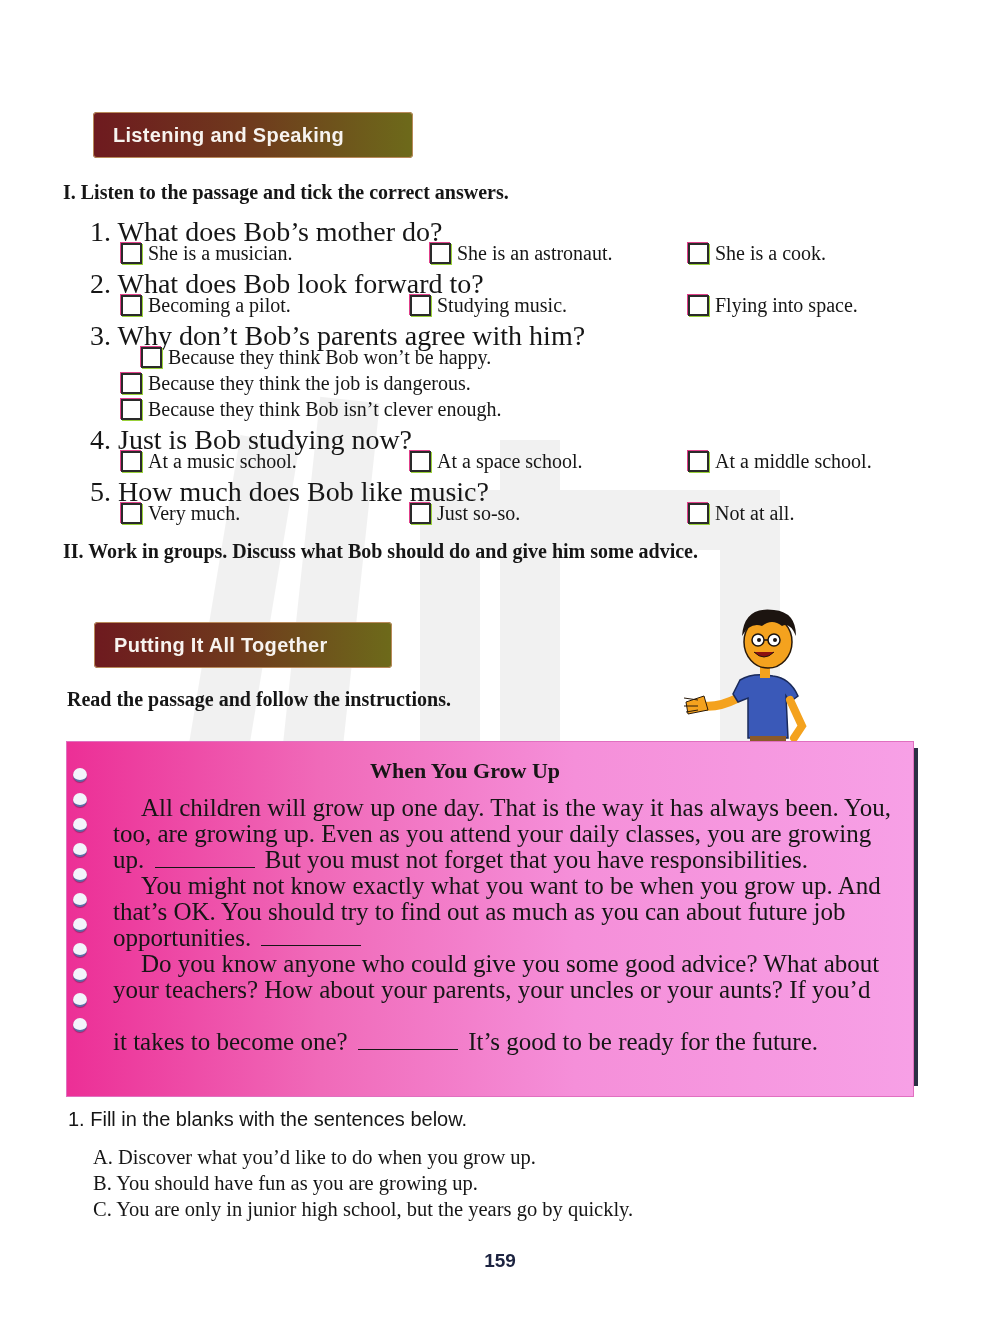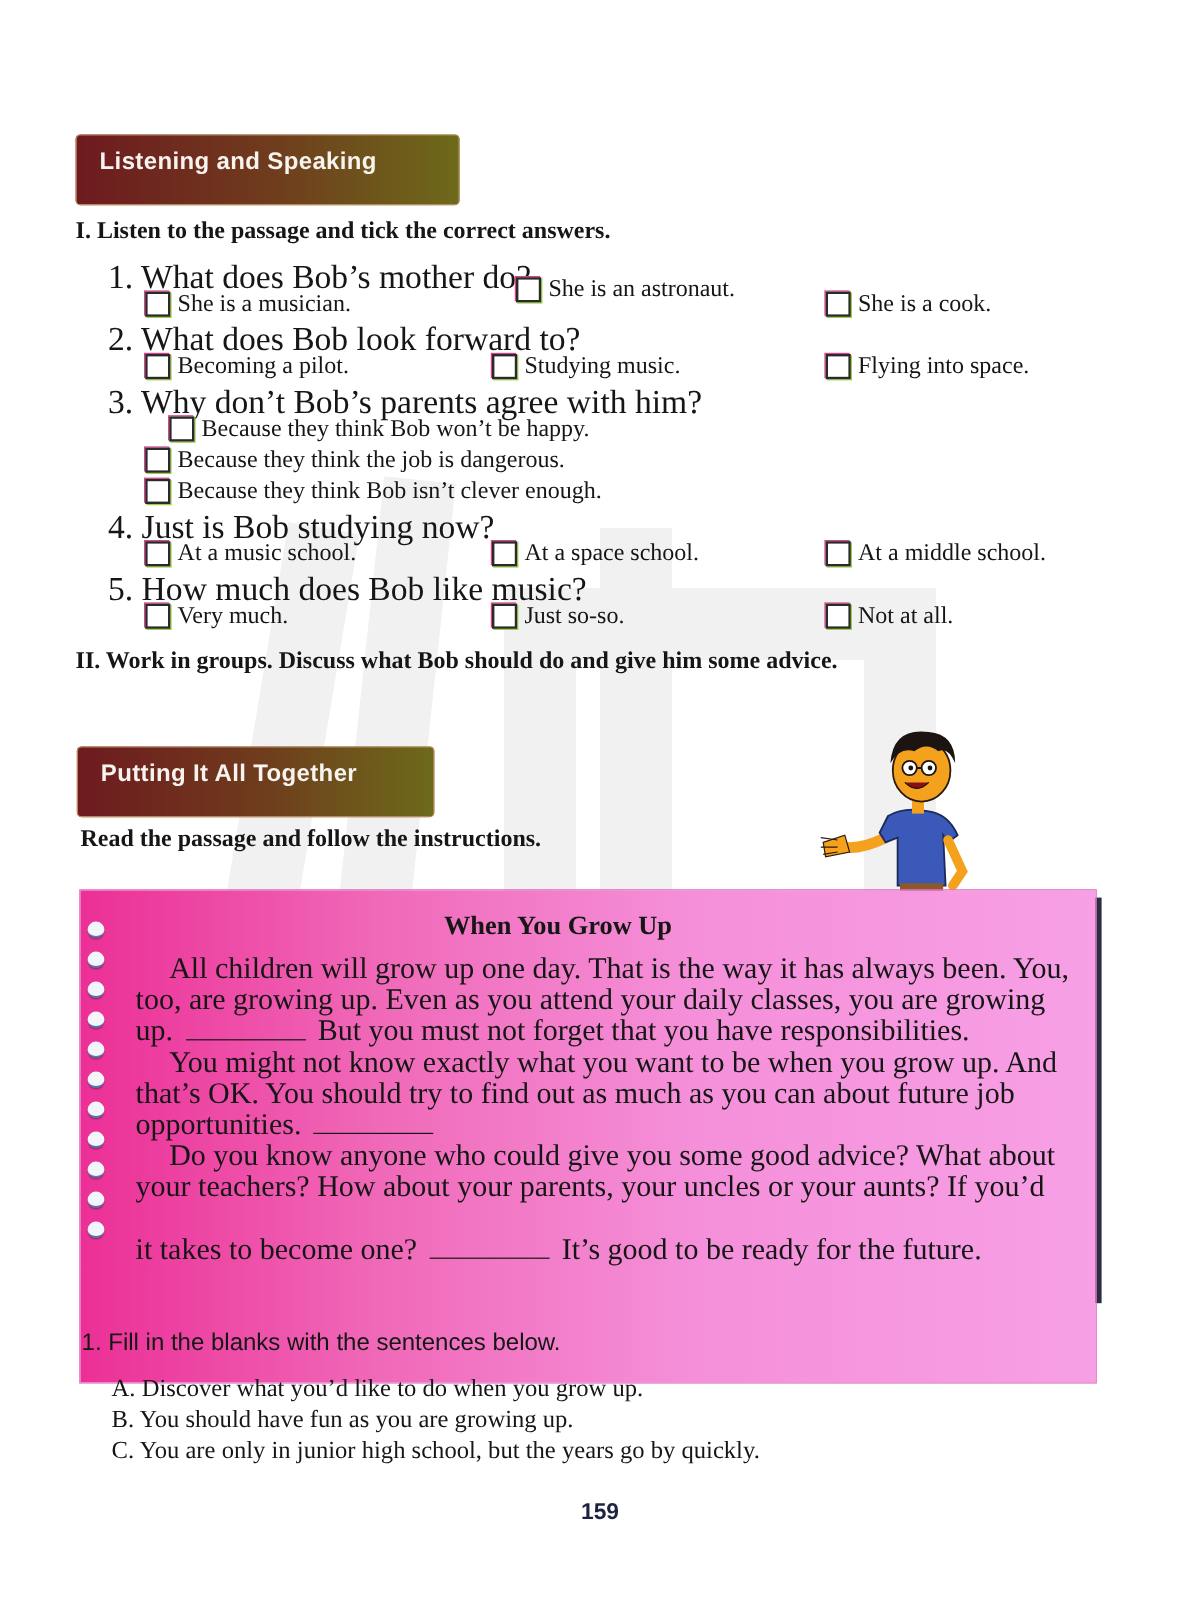--- a/index.html
+++ b/index.html
@@ -5,26 +5,27 @@
   html, body { margin: 0; padding: 0; }
   body {
     width: 1000px; height: 1336px; background: #ffffff; position: relative;
     font-family: "Liberation Serif", serif; color: #161616; overflow: hidden;
   }
   .watermark {
     position: absolute; left: 150px; top: 320px; width: 720px; height: 700px;
     opacity: 0.05; pointer-events: none;
   }
   .section-banner {
-    position: absolute; height: 59px; border-radius: 4px;
+    position: absolute; height: 46px; border-radius: 4px;
     background: linear-gradient(90deg, #6e1a1f 0%, #6f3b1d 50%, #6d6a1a 100%);
     color: #f7f3ef; font-family: "Liberation Sans", sans-serif; font-weight: bold;
     font-size: 20px; line-height: 46px; padding: 0 20px; box-sizing: border-box;
     box-shadow: 0 0 0 1px #b98a5a inset;
     letter-spacing: 0.3px;
+    margin-left: 30px;
   }
   #banner-listening { left: 63px; top: 112px; width: 320px; }
   #banner-together { left: 64px; top: 622px; width: 298px; }
 
   .heading {
     position: absolute; font-weight: bold; font-size: 20px; left: 63px;
   }
   .q {
     position: absolute; font-size: 28px; left: 90px; white-space: nowrap;
   }
@@ -41,21 +42,21 @@
   .col3 { left: 688px; }
 
   .read-instruction { position: absolute; left: 67px; top: 688px; font-weight: bold; font-size: 20px; }
 
   .boy { position: absolute; left: 678px; top: 598px; width: 150px; height: 150px; }
 
   .passage-shadow {
     position: absolute; left: 72px; top: 748px; width: 846px; height: 338px; background: #2b2f44;
   }
   .passage {
-    position: absolute; left: 66px; top: 741px; width: 848px; height: 412px;
+    position: absolute; left: 66px; top: 741px; width: 848px; height: 356px;
     background: linear-gradient(90deg, #ec2f96 0%, #f06ab9 30%, #f58fd9 60%, #f7a0e6 100%);
     box-sizing: border-box; border: 1px solid #e070c0;
   }
   .rings { position: absolute; left: 6px; top: 26px; }
   .ring {
     width: 14px; height: 14px; border-radius: 50%; background: #f3f5fb;
     border-bottom: 2px solid #5b6ea8; box-sizing: border-box; margin-bottom: 11px;
     box-shadow: 0 1px 1px rgba(0,0,0,0.3);
   }
   .passage-title {
@@ -89,21 +90,21 @@
 <div class="heading" style="top:181px;">I. Listen to the passage and tick the correct answers.</div>
 
 <div class="q" style="top:216px;">
   <span>1.</span>
   <span>What does Bob’s mother do?</span>
 </div>
 <div class="opt col1" style="top:242px;">
     <span class="box"></span>
     <span>She is a musician.</span>
   </div>
-<div class="opt col2" style="top:230px;padding-left:20px;">
+<div class="opt col2" style="top:242px;padding-left:20px;">
     <span class="box"></span>
     <span>She is an astronaut.</span>
   </div>
 <div class="opt col3" style="top:242px;">
     <span class="box"></span>
     <span>She is a cook.</span>
   </div>
 
 <div class="q" style="top:268px;">
   <span>2.</span>

